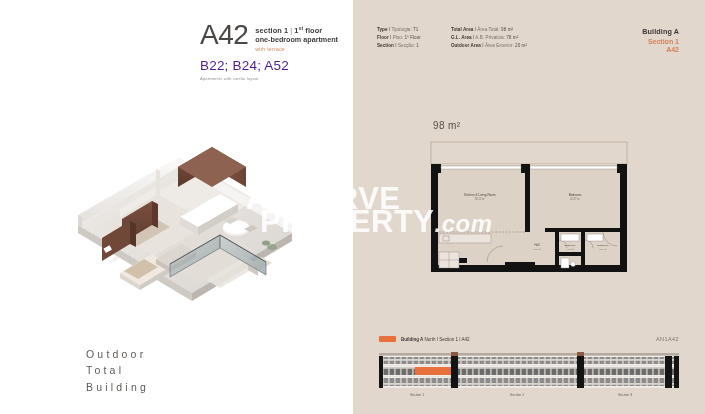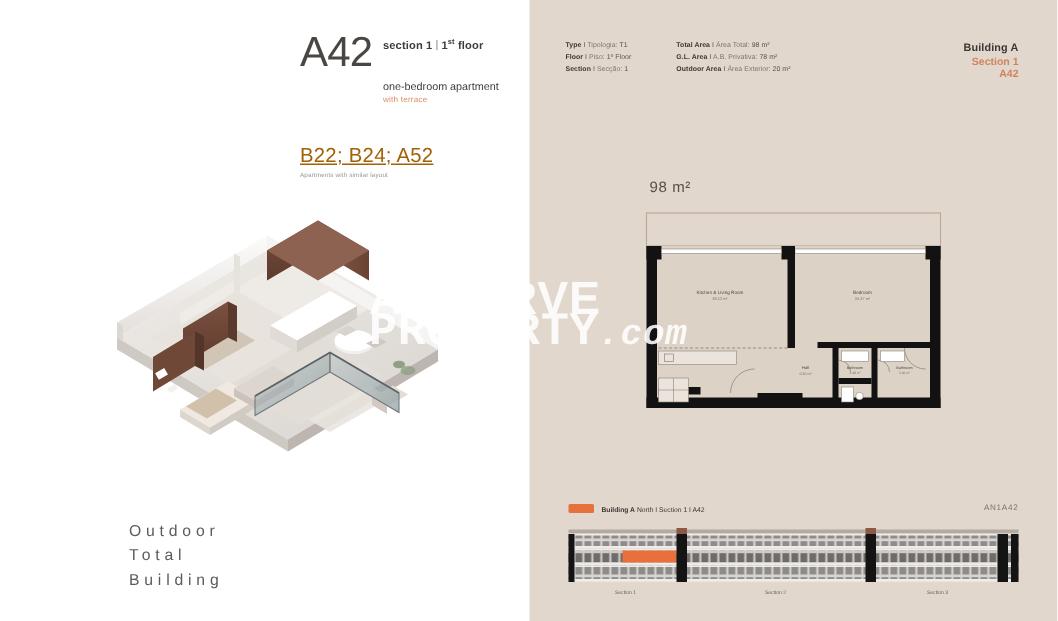--- a/index.html
+++ b/index.html
@@ -23,24 +23,24 @@
   .title-row { display: flex; align-items: flex-start; gap: 7px; }
   .unit-code {
     font-size: 28px; font-weight: 400; letter-spacing: -0.5px;
     color: #4a4643; line-height: 0.95;
     font-family: "Liberation Sans", sans-serif;
   }
   .title-meta { padding-top: 3px; }
   .sec-floor { font-size: 7.4px; font-weight: bold; color: #3f3b38; letter-spacing: 0.1px; white-space: nowrap; }
   .sec-floor .sep { font-weight: 400; color: #8a8480; margin: 0 2px; }
   .sec-floor sup { font-size: 5px; vertical-align: super; }
-  .apt-type { font-size: 7.2px; font-weight: normal; color: #3f3b38; margin-top: 19px; white-space: nowrap; }
+  .apt-type { font-size: 7.2px; font-weight: bold; color: #3f3b38; margin-top: 0; white-space: nowrap; }
   .with-terrace { font-size: 5.4px; color: #d98b63; margin-top: 1.5px; letter-spacing: 0.15px; }
   .similar-codes {
-    font-size: 13.5px; color: #a16207; margin-top: 26px; letter-spacing: 0.2px; text-decoration: underline;
+    font-size: 13.5px; color: #4c1d95; margin-top: 6px; letter-spacing: 0.2px;
   }
   .similar-note { font-size: 4.2px; color: #9a9390; margin-top: 3px; letter-spacing: 0.1px; }
 
   
   .render-wrap { position: absolute; left: 60px; top: 125px; width: 250px; height: 180px; }
   .render-wrap svg { display: block; }
 
   .tagline {
     position: absolute; left: 86px; top: 346px;
     font-size: 10.5px; color: #5f5a57; letter-spacing: 3.2px; line-height: 1.55;
@@ -84,23 +84,23 @@
   .watermark {
     position: absolute; left: 0; top: 0; width: 705px; height: 414px;
     pointer-events: none; z-index: 40;
   }
   .wm-line1 {
     position: absolute; left: 246px; top: 183px;
     font-size: 31px; font-weight: bold; color: rgba(255,255,255,0.88);
     letter-spacing: 0.5px; line-height: 1;
   }
   .wm-line2 {
-    position: absolute; left: 246px; top: 206px;
+    position: absolute; left: 260px; top: 206px;
     font-size: 31px; font-weight: bold; color: rgba(255,255,255,0.88);
-    letter-spacing: 0.5px; line-height: 1; font-family: Liberation Mono, monospace;
+    letter-spacing: 0.5px; line-height: 1;
   }
   .wm-line2 .dotcom { font-weight: bold; font-style: italic; font-size: 24px; }
 </style>
 </head>
 <body>
 
 <div class="sheet">
 
   <div class="left-panel">
 

